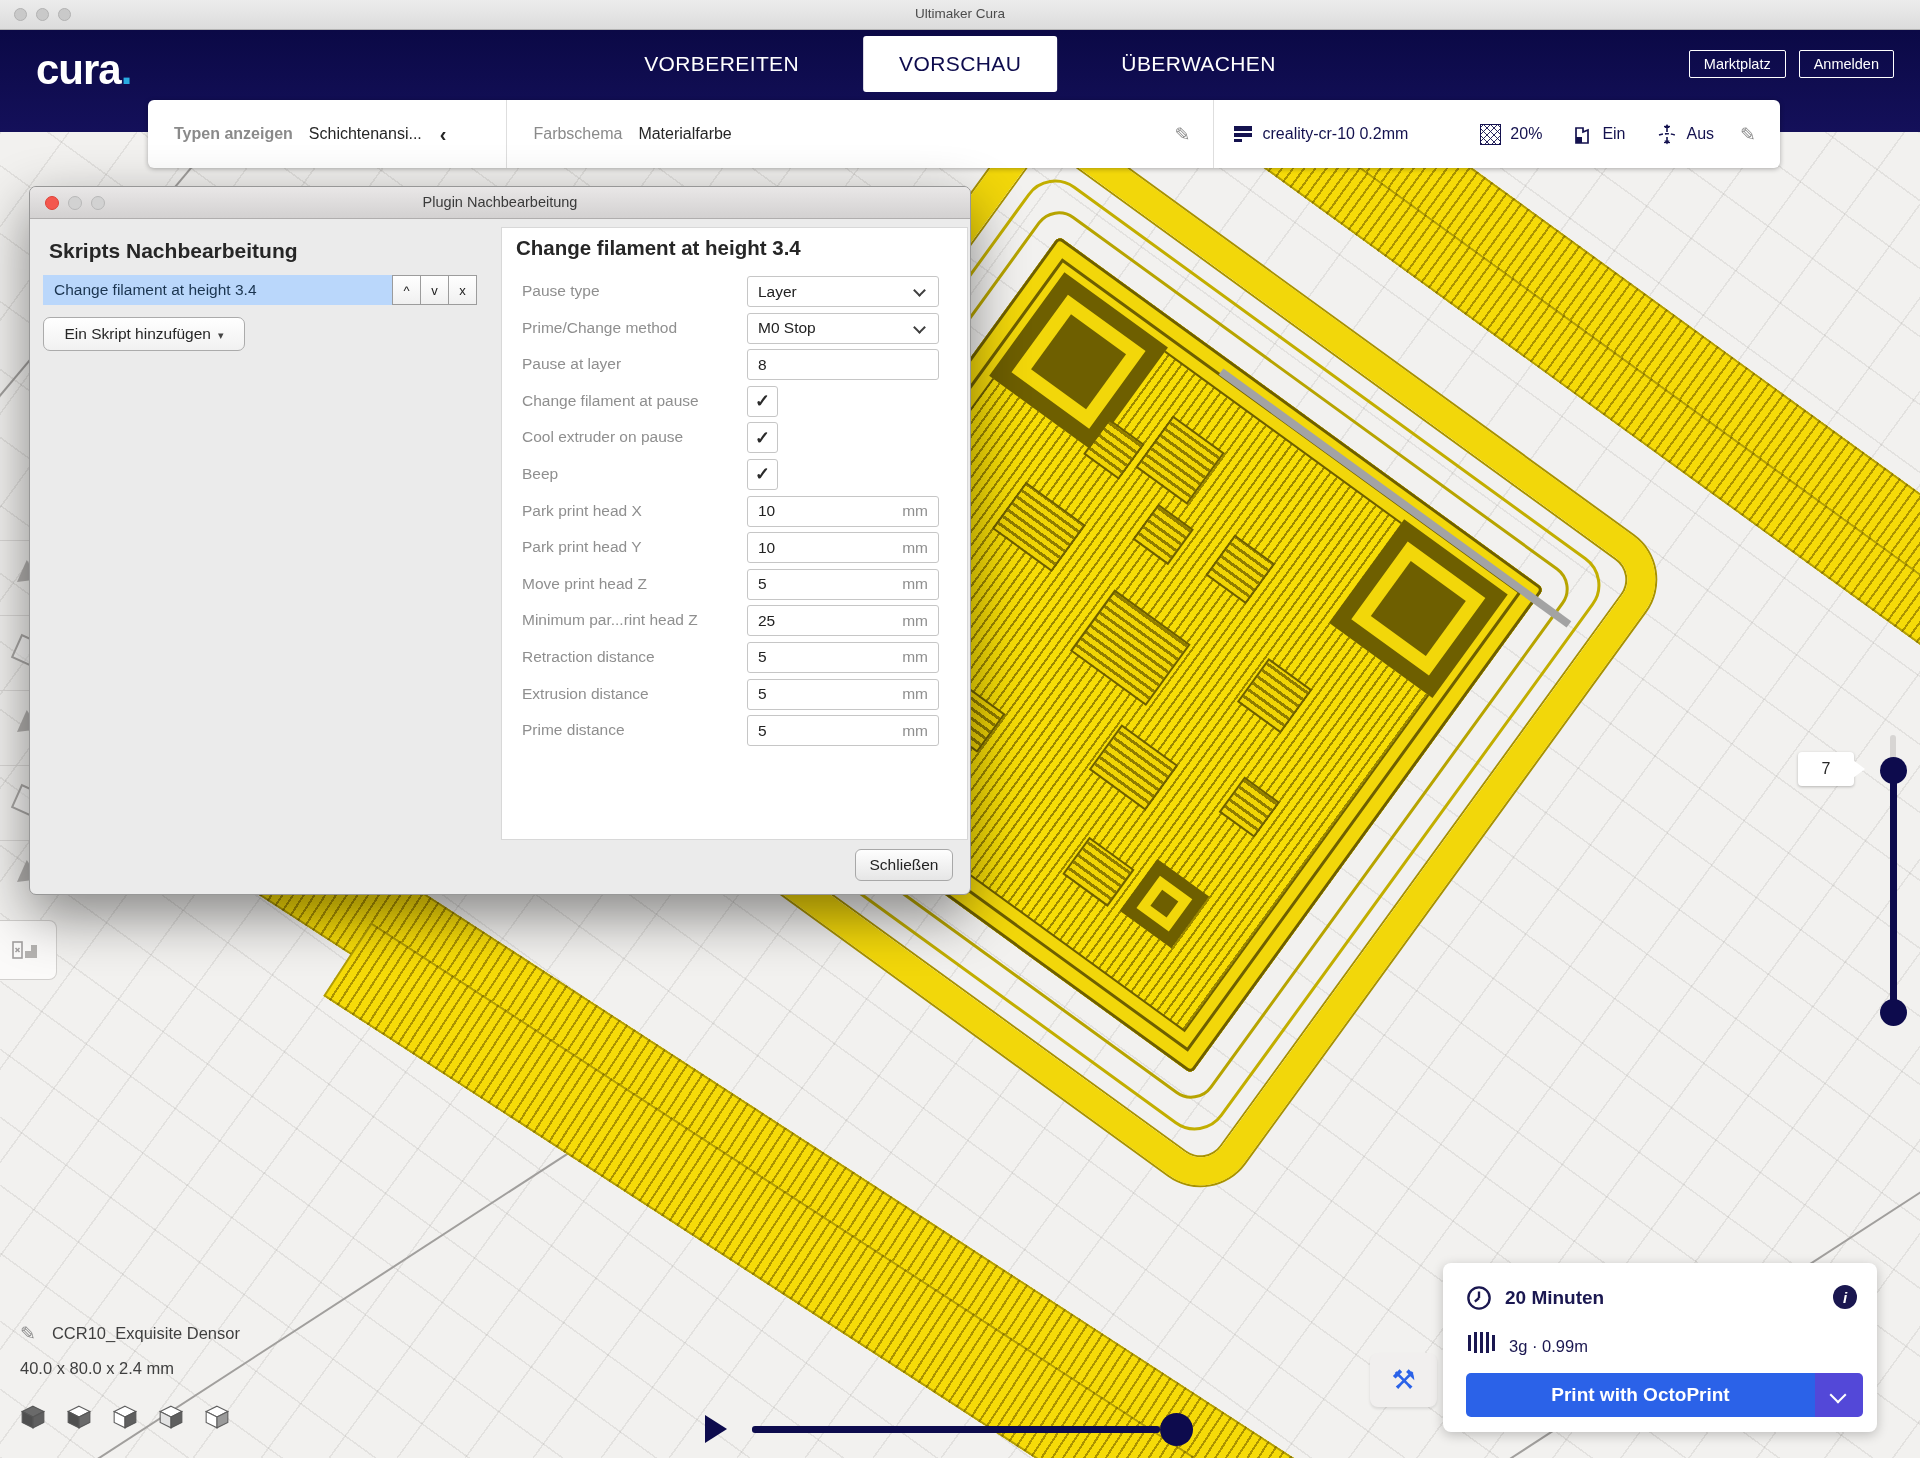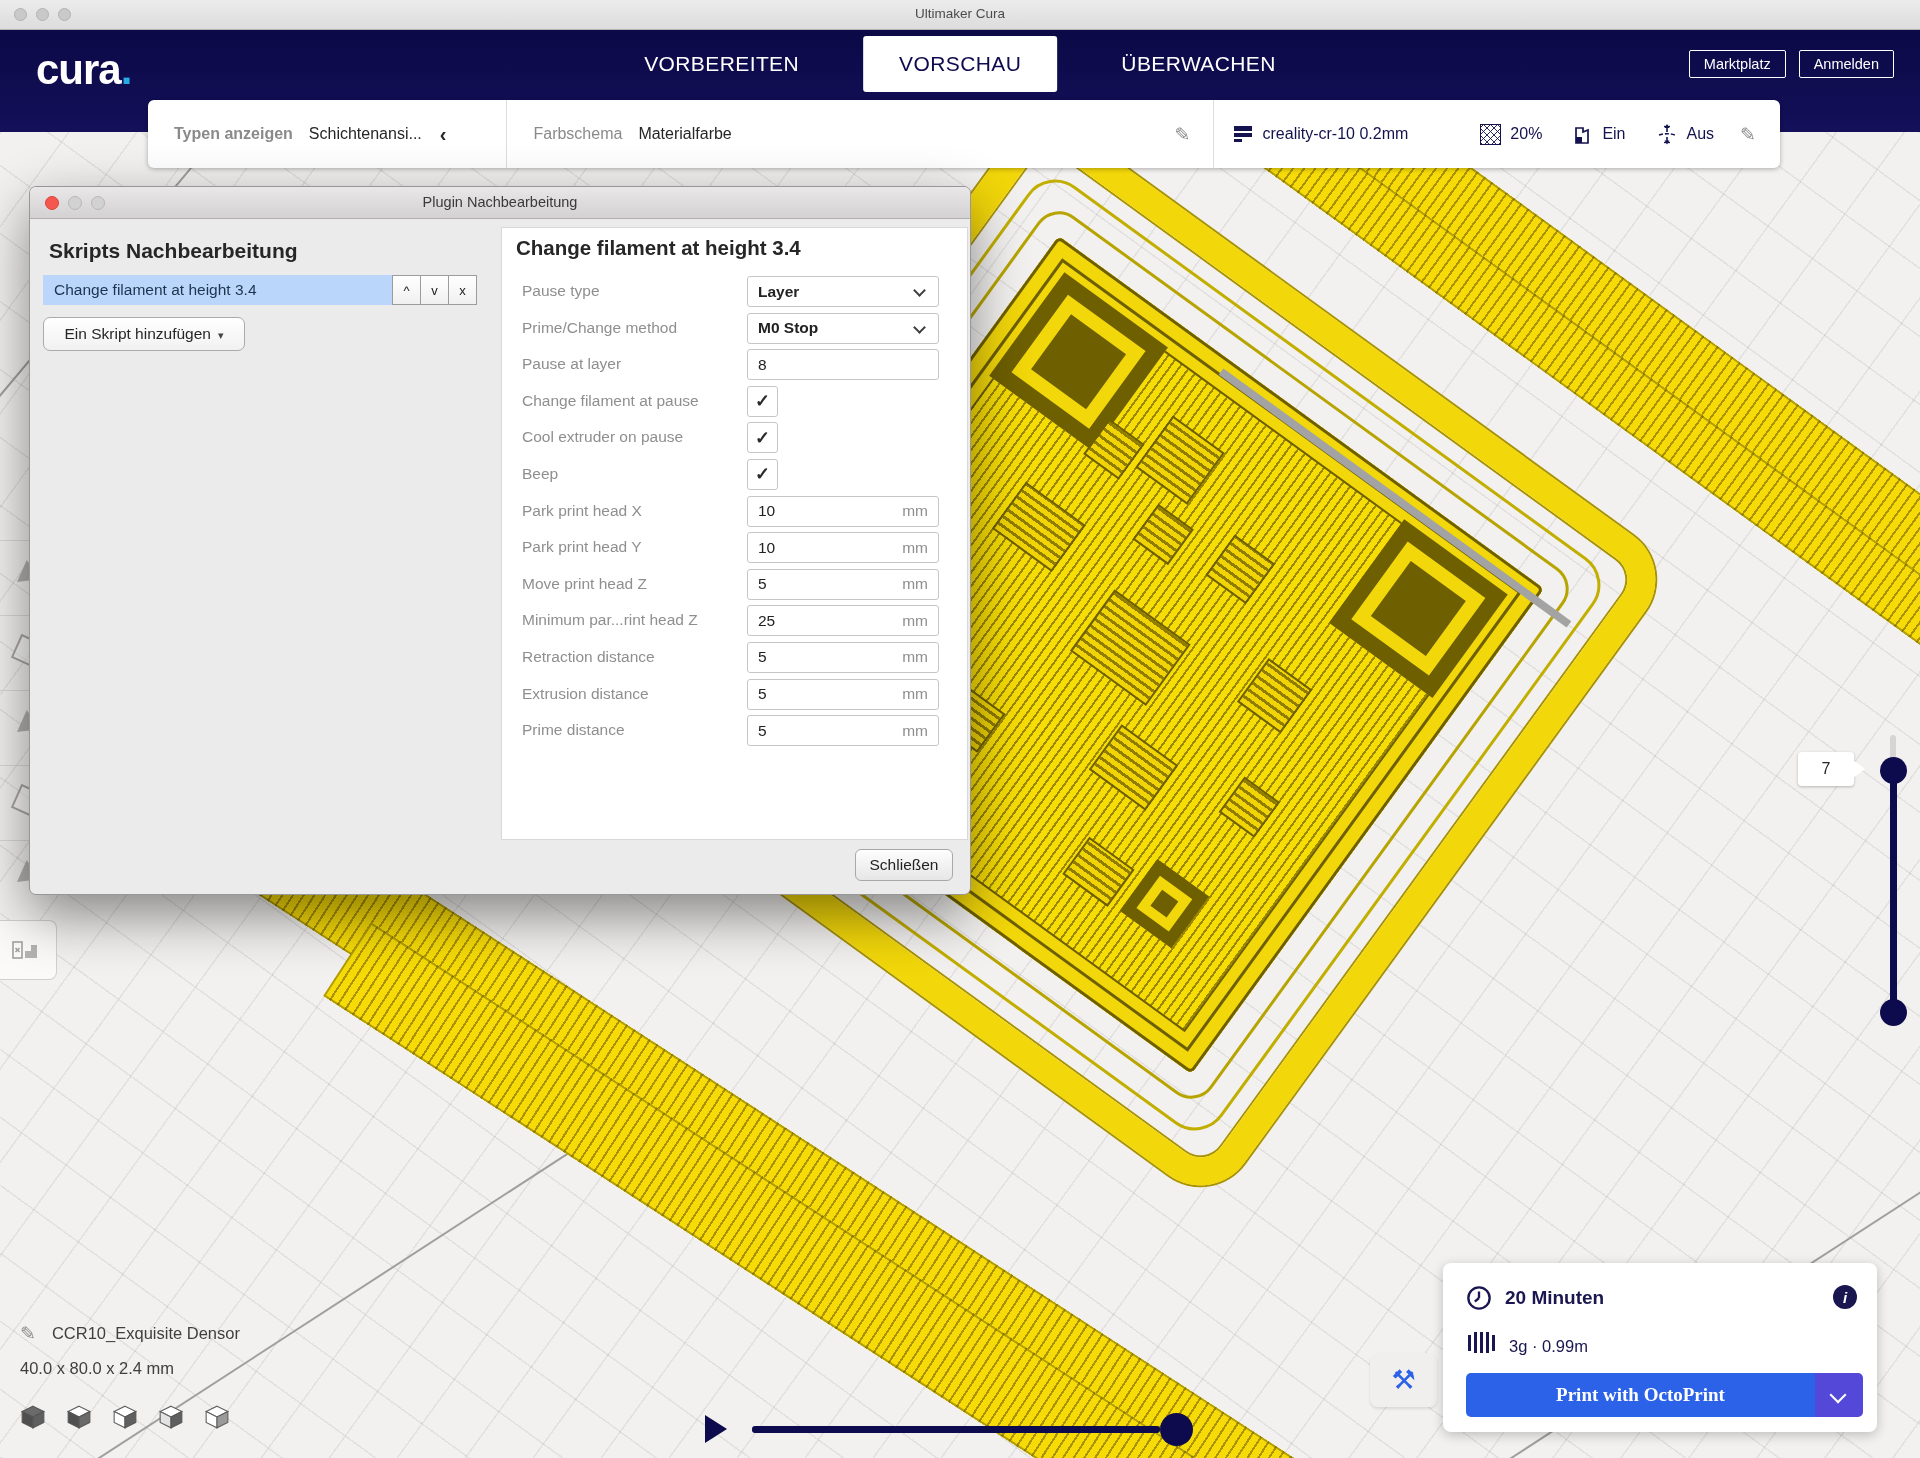--- a/index.html
+++ b/index.html
@@ -141,21 +141,21 @@
   .pp-row1 { position:absolute; left:23px; top:22px; display:flex; align-items:center; gap:13px; }
   .pp-time { color:#1a1750; font-size:19px; font-weight:600; }
   .pp-info { position:absolute; right:20px; top:22px; width:24px; height:24px; border-radius:50%;
     background:#1a1750; color:#ffffff; font-size:15px; font-weight:bold; font-style:italic;
     display:flex; align-items:center; justify-content:center; }
   .pp-row2 { position:absolute; left:25px; top:66px; display:flex; align-items:center; gap:14px; }
   .ic-filament { display:flex; align-items:center; gap:3px; }
   .ic-filament i { display:block; width:3px; background:#1a1750; }
   .pp-material { color:#1a1750; font-size:16.5px; font-weight:500;margin-top:8px; }
   .pp-btn { position:absolute; left:23px; top:110px; width:397px; height:44px; display:flex;
-    border-radius:5px; overflow:hidden;font-family:Liberation Serif, serif; }
+    border-radius:5px; overflow:hidden; }
   .pp-btn .main { flex:1; background:#2b62e8; color:#ffffff; font-size:19px; font-weight:600;
     display:flex; align-items:center; justify-content:center; }
   .pp-btn .split { width:48px; background:#5348d8; position:relative; }
   .pp-btn .split::after { content:""; position:absolute; left:17px; top:16px; width:10px; height:10px;
     border-right:2.5px solid #fff; border-bottom:2.5px solid #fff; transform:rotate(45deg); }
 
   
   .dialog { position:absolute; left:29px; top:186px; width:942px; height:709px; background:#ebebeb;
     border:1px solid #979797; border-radius:7px; box-shadow:0 20px 55px rgba(0,0,0,.45); z-index:50;
     overflow:hidden; }
@@ -180,21 +180,21 @@
 
   .settings-panel { position:absolute; left:471px; top:40px; width:467px; height:613px; background:#ffffff;
     border:1px solid #d8d8d8; }
   .settings-heading { position:absolute; left:14px; top:8px; font-size:20.5px; font-weight:600; color:#262626; }
   .srows { position:absolute; left:0; top:46px; right:0; }
   .srow { position:relative; height:36.6px; }
   .flabel { position:absolute; left:20px; top:8px; font-size:15.5px; color:#8f8f8f; }
   .fselect, .finput { position:absolute; left:245px; top:2px; width:192px; height:31px; background:#fff;
     border:1px solid #c6c6c6; border-radius:3px; font-size:15.5px; color:#222;
     display:flex; align-items:center; padding:0 10px; }
-  .fselect { font-weight:700; }
+  .fselect { font-weight:400; }
   .sel-chev { position:absolute; right:14px; top:9px; width:9px; height:9px;
     border-right:2px solid #3f3f3f; border-bottom:2px solid #3f3f3f; transform:rotate(45deg); }
   .funit { margin-left:auto; color:#8f8f8f; }
   .fcheck { position:absolute; left:245px; top:2px; width:31px; height:31px; background:#fff;
     border:1px solid #c6c6c6; border-radius:3px; display:flex; align-items:center; justify-content:center; }
   .fcheck .tick { font-size:18px; font-weight:bold; color:#2b2b2b; }
 
   .close-btn { position:absolute; right:17px; bottom:13px; width:98px; height:32px;
     background:linear-gradient(#fefefe,#e6e6e6); border:1px solid #a8a8a8; border-radius:6px;
     font-size:15.5px; color:#222; display:flex; align-items:center; justify-content:center; }

